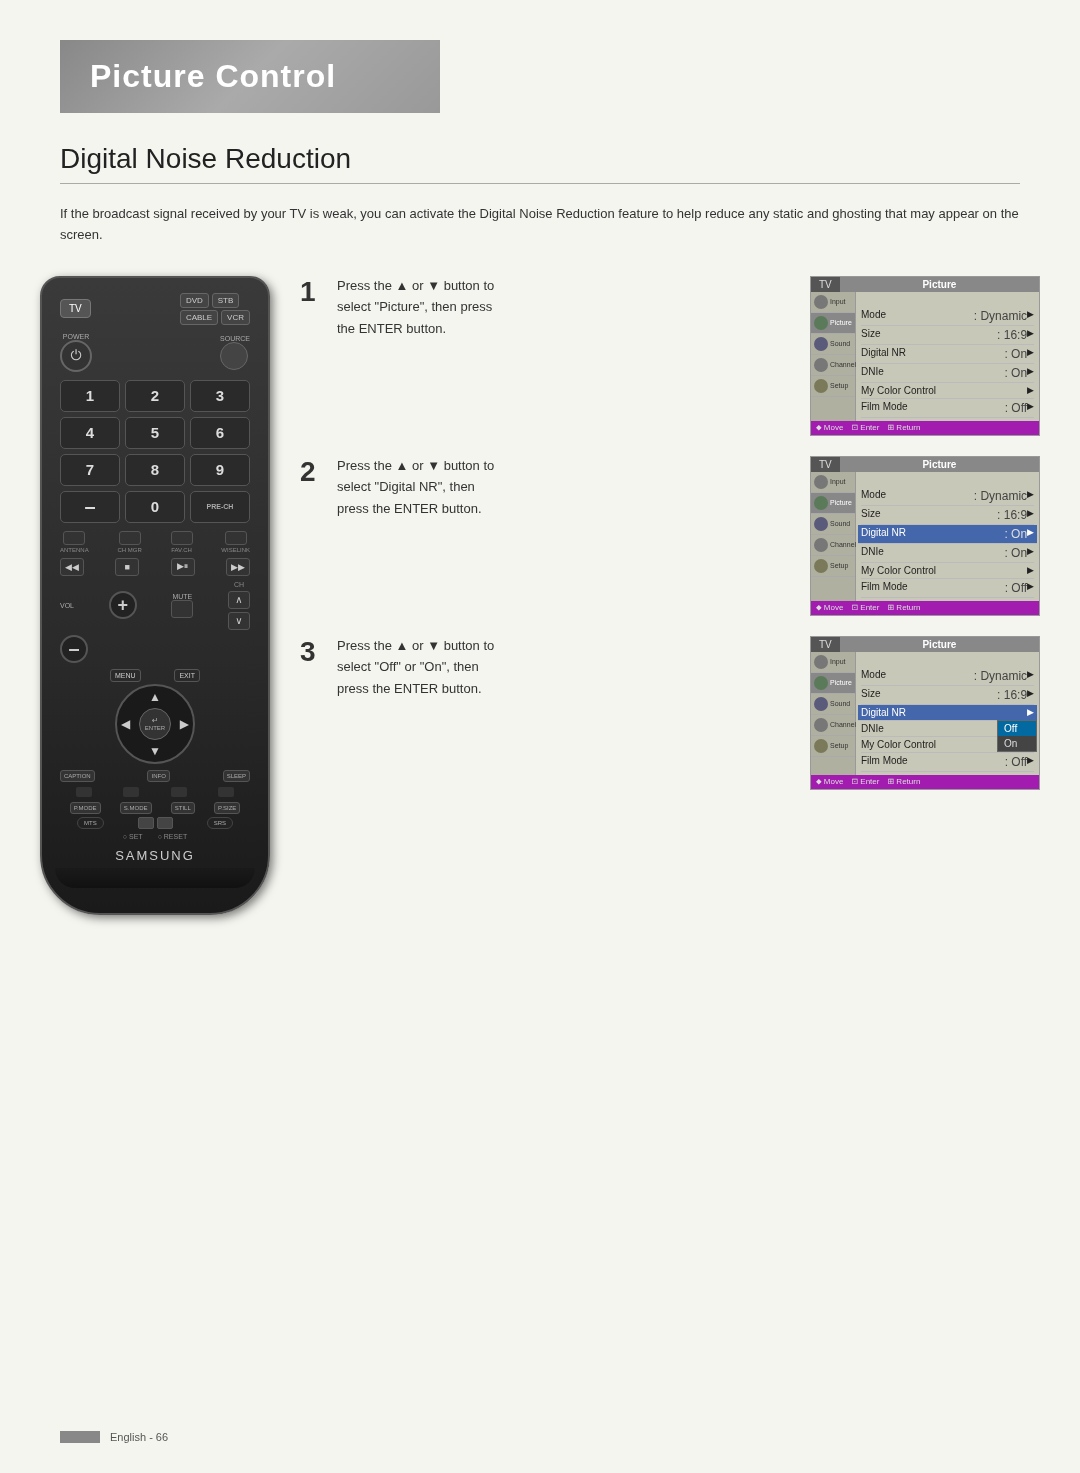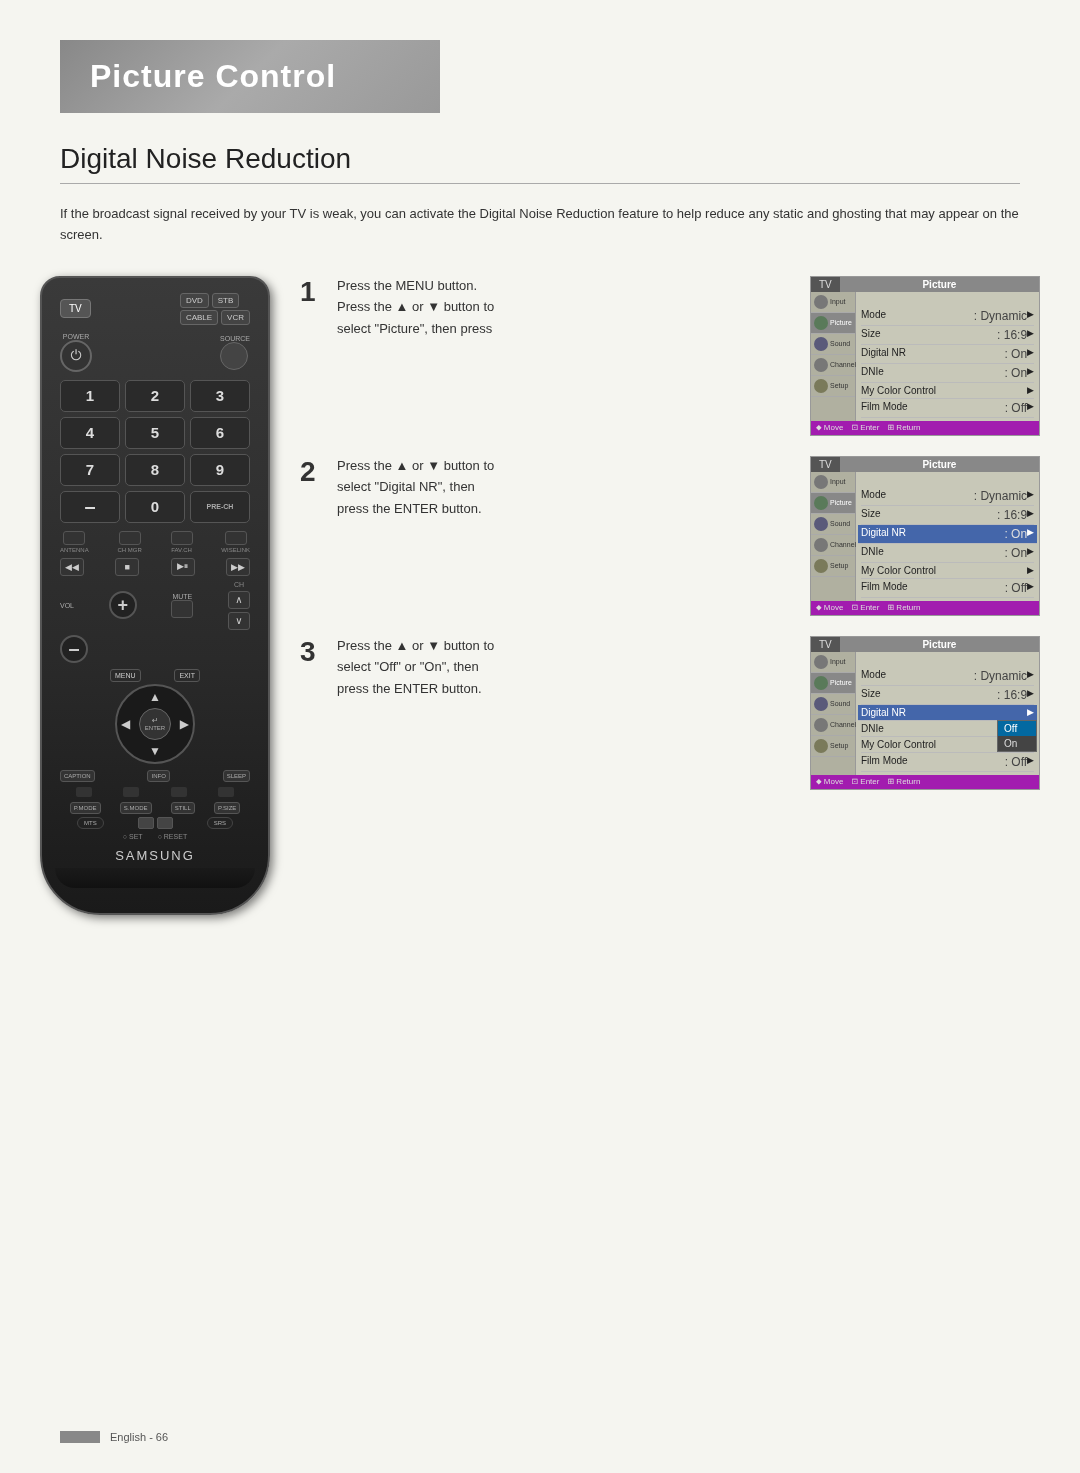--- a/index.html
+++ b/index.html
@@ -688,23 +688,23 @@
 
       <div style="height:20px; background: linear-gradient(180deg, #1a1a1a, #111); border-radius:0 0 40px 40px; margin: 5px -5px -5px -5px;"></div>
     </div>
   </div>
 
   <div class="steps-area">
 
     <div class="step">
       <div class="step-number">1</div>
       <div class="step-text">
-        <p>Press the MENU button.</p>
         <p>Press the ▲ or ▼ button to</p>
         <p>select "Picture", then press</p>
+        <p>the ENTER button.</p>
       </div>
 
       <div class="tv-screen">
         <div class="tv-screen-header">
           <div class="tv-label">TV</div>
           <div class="pic-label">Picture</div>
         </div>
         <div class="tv-screen-body">
           <div class="tv-sidebar">
             <div class="tv-sidebar-item">

